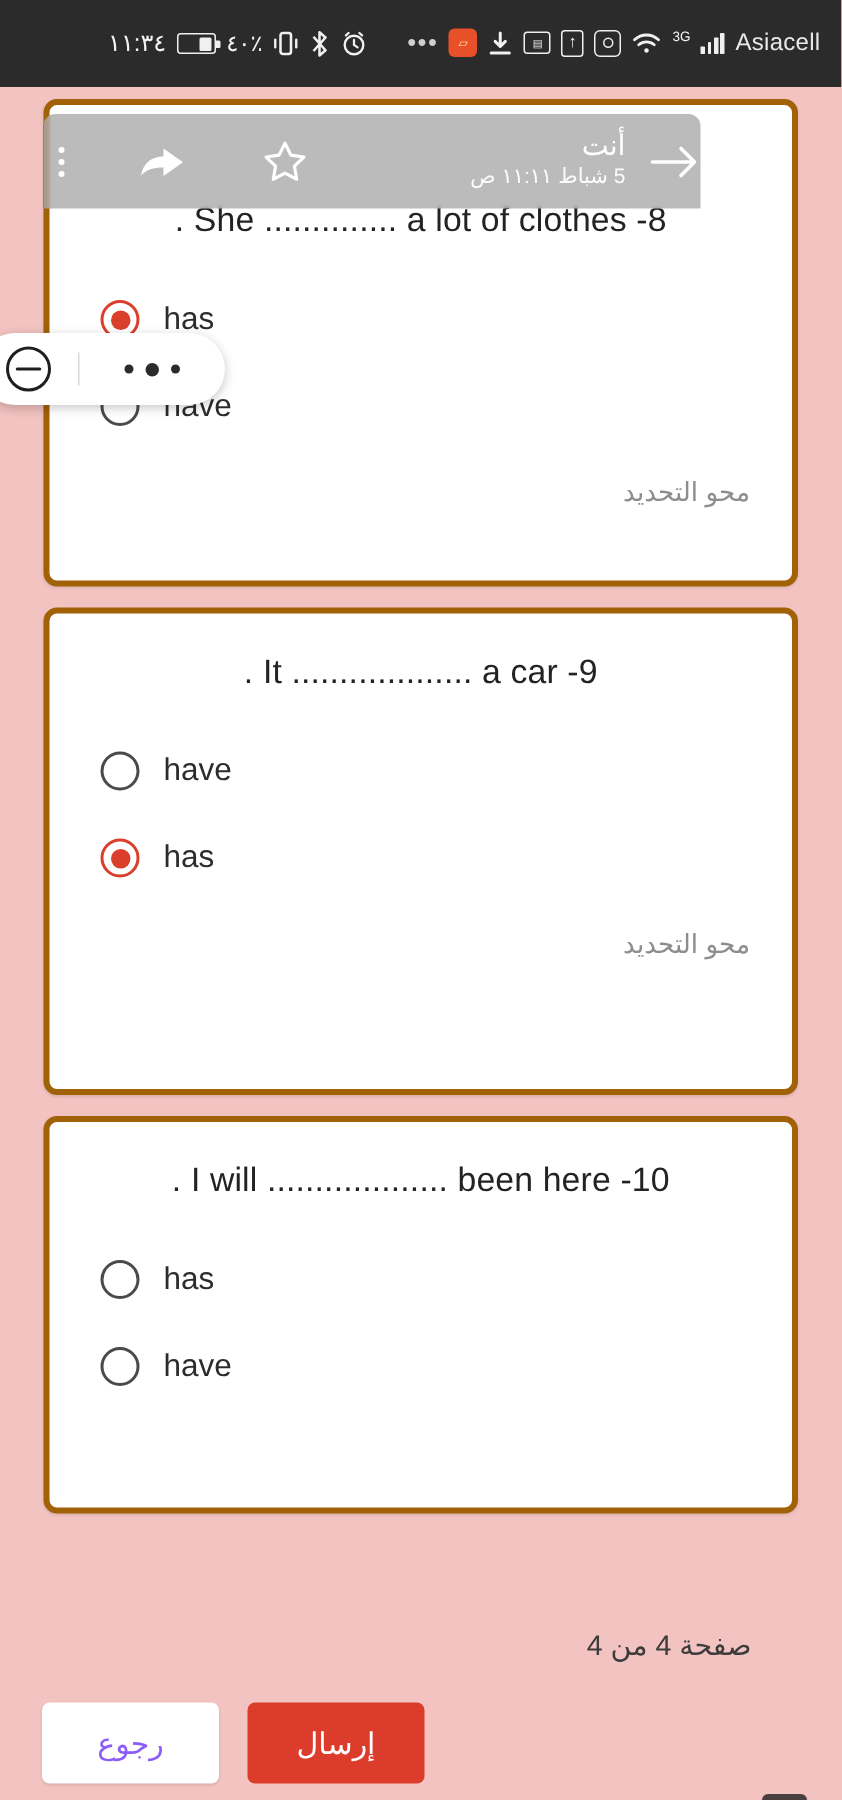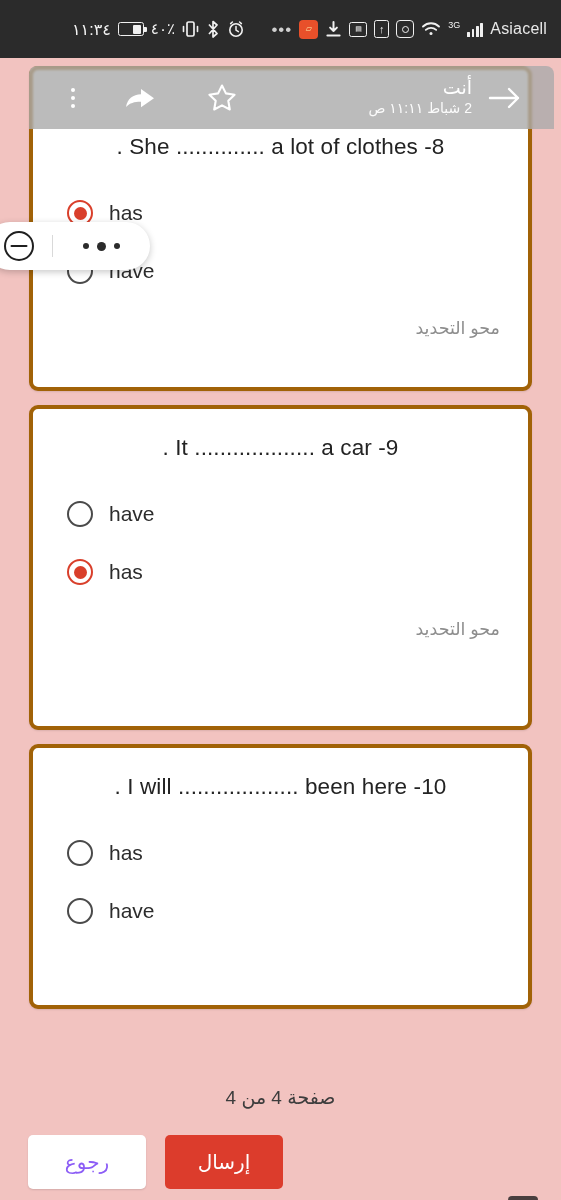--- a/index.html
+++ b/index.html
@@ -71,25 +71,25 @@
   }
   .radio.sel{ border-color:#d93f2b; }
   .radio.sel::after{ content:""; width:13px;height:13px;border-radius:50%; background:#d93f2b; display:block; }
   .clearsel{
     margin-top:18px; font-size:17.5px; color:#8d8d8d;
     direction:rtl; text-align:right;
   }
 
   
   .sharebar{
-    position:absolute; top:66px; left:29px; width:525px; height:63px;
+    position:absolute; top:76px; left:29px; width:438px; height:63px;
     background:rgba(170,170,170,.80);
     border-radius:8px 8px 0 0;
     display:flex; align-items:center; direction:ltr;
-    padding:0 32px;
+    padding:0 0;
     backdrop-filter:blur(1px);
   }
   .sb-ic{ color:#fff; display:flex; align-items:center; justify-content:center; }
   .kebab{ width:24px; display:flex; flex-direction:column; align-items:center; gap:4px; }
   .kebab i{ width:4px;height:4px;border-radius:50%;background:#fff;display:block; }
   .share-arrow{ margin-left:38px; }
   .star{ margin-left:50px; }
   .msgmeta{
     margin-left:auto; text-align:right; color:#fff; direction:rtl;
     padding-right:16px; line-height:1.15;
@@ -109,21 +109,21 @@
   .pill-minus{ width:66px; display:flex; align-items:center; justify-content:center; }
   .pill-div{ width:1px; height:22px; background:#d9d9d9; }
   .pill-dots{ flex:1; display:flex; align-items:center; justify-content:center; gap:8px; }
   .pill-dots i{ width:6px;height:6px;border-radius:50%;background:#2b2b2b;display:block; }
   .pill-dots i.mid{ width:9px;height:9px; }
 
   
   .progressrow{
     position:absolute; left:0; width:561px; top:1028px;
     display:flex; align-items:center; direction:rtl;
-    padding:0 60px 0 60px; gap:18px;flex-direction:column;
+    padding:0 60px 0 60px; gap:18px;
   }
   .pagetext{ font-size:19px; color:#3c3c3c; white-space:nowrap; direction:rtl; }
   .track{ flex:1; height:13px; border-radius:7px; background:#f2c3c0; }
   .fill{ height:100%; border-radius:7px; background:#34a853; width:100%; }
 
   .btnrow{
     position:absolute; left:0; width:561px; top:1077px;
     display:flex; justify-content:flex-end; direction:rtl;
     padding-left:28px; gap:19px;
   }
@@ -288,21 +288,21 @@
           <path d="M3 22c1.5-8.5 7-12.5 15-12.8V4l13 9.2-13 9.1v-5.6C12 16.6 6.8 17.8 3 22z" fill="#fff"></path>
         </svg>
     </span>
     <span class="sb-ic star">
       <svg width="30" height="29" viewBox="0 0 30 29">
           <path d="M15 2.5l3.9 7.9 8.7 1.3-6.3 6.1 1.5 8.7-7.8-4.1-7.8 4.1 1.5-8.7-6.3-6.1 8.7-1.3z" fill="none" stroke="#fff" stroke-width="2.1" stroke-linejoin="round"></path>
         </svg>
     </span>
     <span class="msgmeta">
       <span class="msg-name">أنت</span><br>
-      <span class="msg-date">2 شباط ١١:١١ ص</span>
+      <span class="msg-date">5 شباط ١١:١١ ص</span>
     </span>
     <span class="sb-ic fwd-arrow">
       <svg width="34" height="24" viewBox="0 0 34 24">
           <path d="M2 12h28M21 3l9 9-9 9" fill="none" stroke="#fff" stroke-width="2.4" stroke-linecap="round" stroke-linejoin="round"></path>
         </svg>
     </span>
   </div>
 
   <div class="pill">
     <span class="pill-minus">

